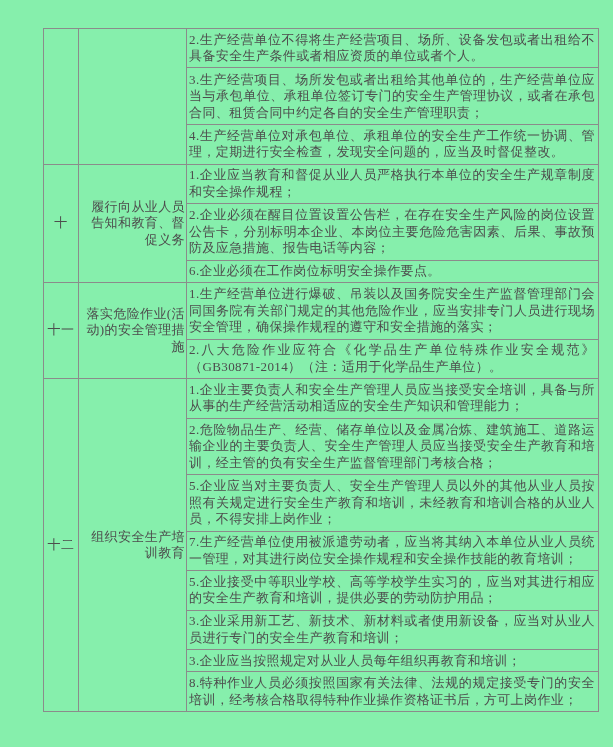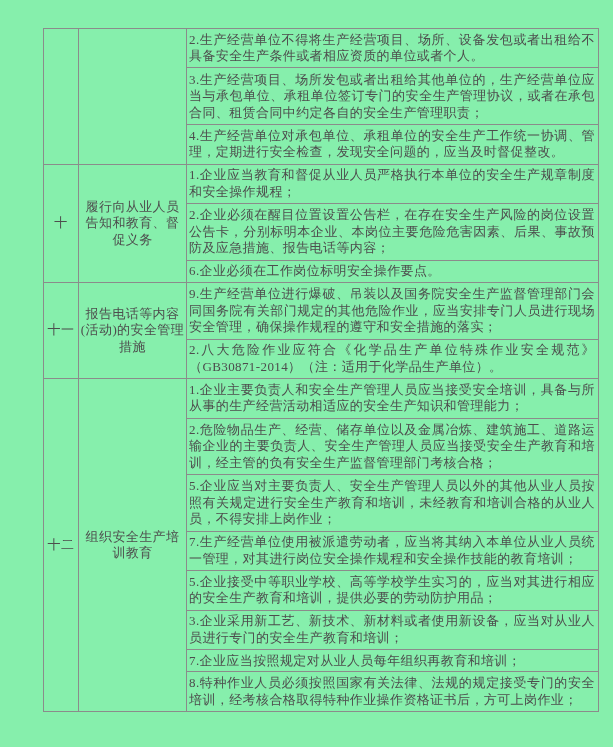--- a/index.html
+++ b/index.html
@@ -39,21 +39,21 @@
     letter-spacing: 0.4px;
     padding: 2px 3px 2px 2px;
     overflow: hidden;
   }
   td.num-cell {
     text-align: center;
     vertical-align: middle;
     padding: 2px 1px;
   }
   td.label-cell {
-    text-align: center;
+    text-align: right;
     vertical-align: middle;
     padding: 2px 1px;
   }
   td.item-cell {
     text-align: justify;
     vertical-align: middle;
   }
 </style>
 </head>
 <body>
@@ -86,22 +86,22 @@
       </tr>
       <tr>
         <td class="item-cell">2.企业必须在醒目位置设置公告栏，在存在安全生产风险的岗位设置公告卡，分别标明本企业、本岗位主要危险危害因素、后果、事故预防及应急措施、报告电话等内容；</td>
       </tr>
       <tr>
         <td class="item-cell">6.企业必须在工作岗位标明安全操作要点。</td>
       </tr>
 
       <tr>
         <td class="num-cell" rowspan="2">十一</td>
-        <td class="label-cell" rowspan="2">报告电话等内容(活动)的安全管理措施</td>
-        <td class="item-cell">9.生产经营单位进行爆破、吊装以及国务院安全生产监督管理部门会同国务院有关部门规定的其他危险作业，应当安排专门人员进行现场安全管理，确保操作规程的遵守和安全措施的落实；</td>
+        <td class="label-cell" rowspan="2">落实危险作业(活动)的安全管理措施</td>
+        <td class="item-cell">1.生产经营单位进行爆破、吊装以及国务院安全生产监督管理部门会同国务院有关部门规定的其他危险作业，应当安排专门人员进行现场安全管理，确保操作规程的遵守和安全措施的落实；</td>
       </tr>
       <tr>
         <td class="item-cell">2.八大危险作业应符合《化学品生产单位特殊作业安全规范》（GB30871-2014）（注：适用于化学品生产单位）。</td>
       </tr>
 
       <tr>
         <td class="num-cell" rowspan="8">十二</td>
         <td class="label-cell" rowspan="8">组织安全生产培训教育</td>
         <td class="item-cell">1.企业主要负责人和安全生产管理人员应当接受安全培训，具备与所从事的生产经营活动相适应的安全生产知识和管理能力；</td>
       </tr>
@@ -114,20 +114,20 @@
       <tr>
         <td class="item-cell">7.生产经营单位使用被派遣劳动者，应当将其纳入本单位从业人员统一管理，对其进行岗位安全操作规程和安全操作技能的教育培训；</td>
       </tr>
       <tr>
         <td class="item-cell">5.企业接受中等职业学校、高等学校学生实习的，应当对其进行相应的安全生产教育和培训，提供必要的劳动防护用品；</td>
       </tr>
       <tr>
         <td class="item-cell">3.企业采用新工艺、新技术、新材料或者使用新设备，应当对从业人员进行专门的安全生产教育和培训；</td>
       </tr>
       <tr>
-        <td class="item-cell">7.企业应当按照规定对从业人员每年组织再教育和培训；</td>
+        <td class="item-cell">3.企业应当按照规定对从业人员每年组织再教育和培训；</td>
       </tr>
       <tr>
         <td class="item-cell">8.特种作业人员必须按照国家有关法律、法规的规定接受专门的安全培训，经考核合格取得特种作业操作资格证书后，方可上岗作业；</td>
       </tr>
     </tbody>
   </table>
 </div>
 
 </body></html>

